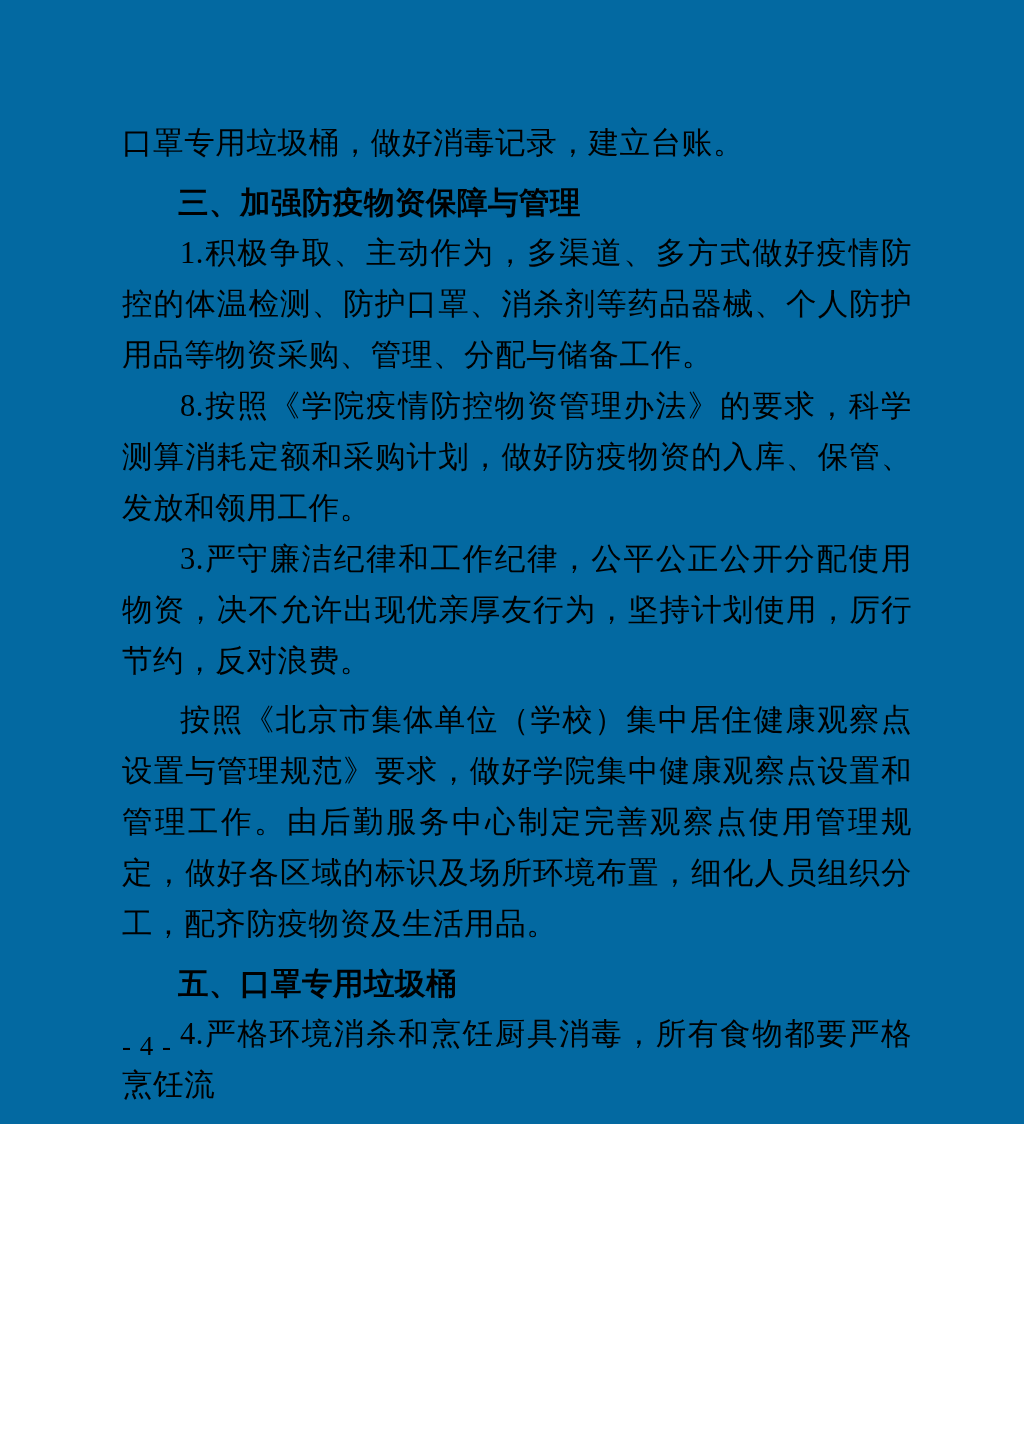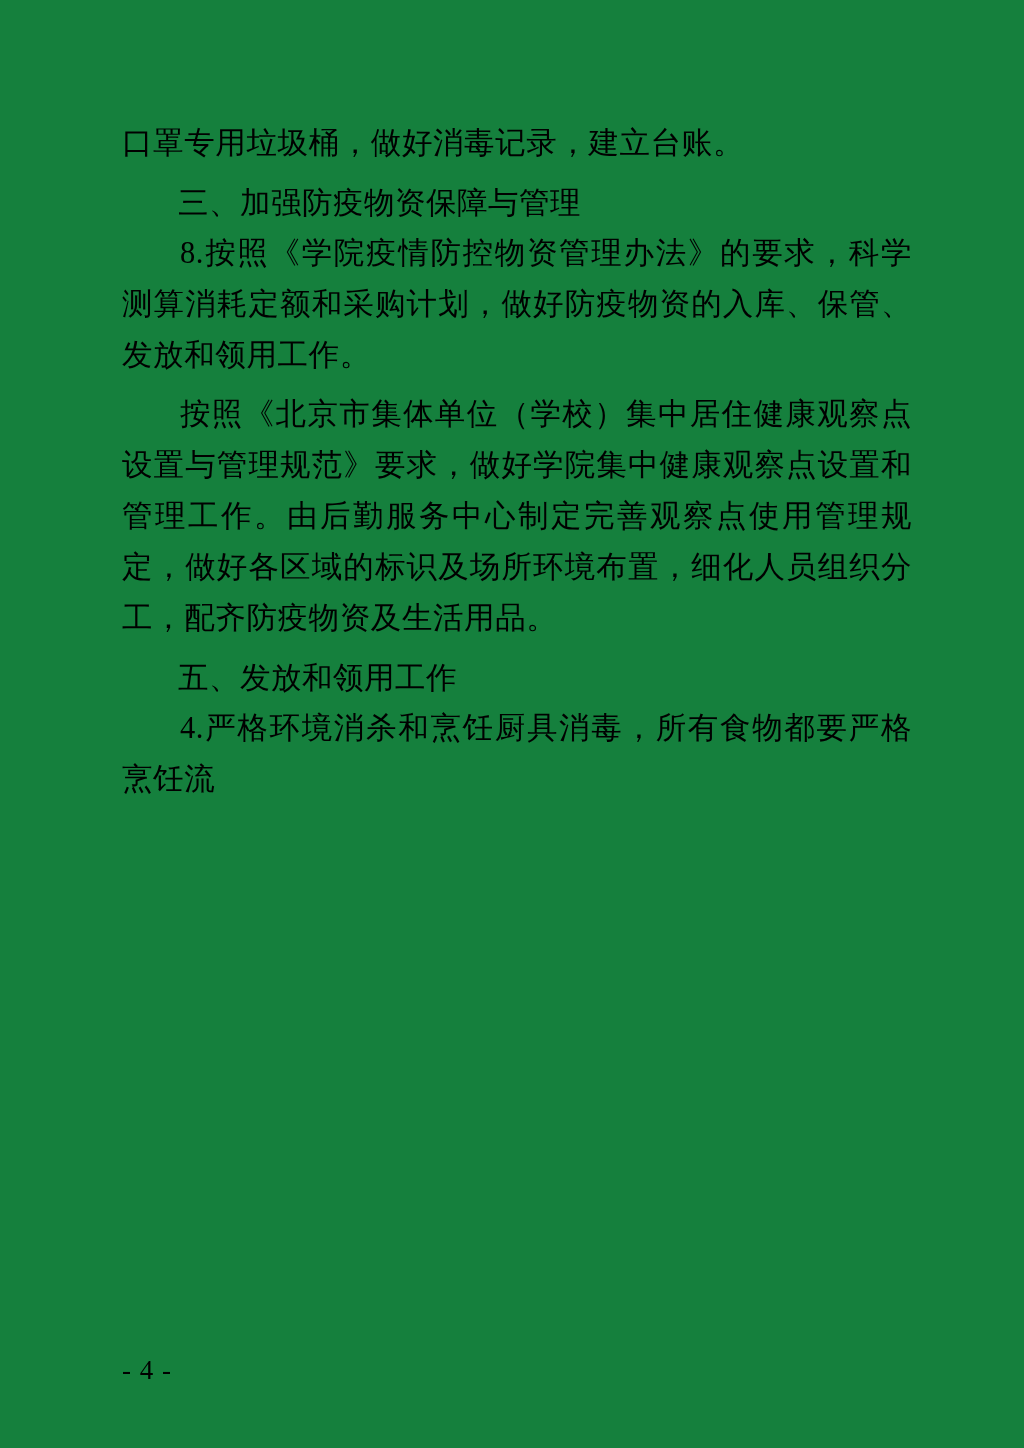--- a/index.html
+++ b/index.html
@@ -3,22 +3,22 @@
 <meta charset="utf-8">
 <style>
   html, body {
     margin: 0;
     padding: 0;
     background: #ffffff;
   }
   .page {
     position: relative;
     width: 1024px;
-    height: 1448px;
-    background: #15803d;
+    height: 1124px;
+    background: #0369a1;
     box-sizing: border-box;
     font-family: "Liberation Serif", "DejaVu Serif", serif;
     color: #000000;
     overflow: hidden;
   }
   .content {
     position: absolute;
     left: 122px;
     top: 118px;
     width: 790px;
@@ -32,21 +32,21 @@
     margin: 0;
     font-family: "Liberation Serif", "DejaVu Serif", serif;
   }
   .para.indent {
     text-indent: 58px;
   }
   .heading {
     font-size: 30.5px;
     line-height: 51px;
     margin: 0;
-    font-weight: normal;
+    font-weight: bold;
     text-indent: 56px;
     font-family: "DejaVu Sans", "Liberation Sans", sans-serif;
     letter-spacing: 0.5px;
   }
   .gap-heading-top { height: 8px; }
   .footer {
     position: absolute;
     left: 122px;
     bottom: 62px;
     font-size: 27px;
@@ -60,28 +60,30 @@
 
 <div class="page">
 
   <div class="content">
 
     <p class="para">口罩专用垃圾桶，做好消毒记录，建立台账。</p>
 
     <div class="gap-heading-top"></div>
     <h2 class="heading">三、加强防疫物资保障与管理</h2>
 
+    <p class="para indent">1.积极争取、主动作为，多渠道、多方式做好疫情防控的体温检测、防护口罩、消杀剂等药品器械、个人防护用品等物资采购、管理、分配与储备工作。</p>
     <p class="para indent">8.按照《学院疫情防控物资管理办法》的要求，科学测算消耗定额和采购计划，做好防疫物资的入库、保管、发放和领用工作。</p>
+    <p class="para indent">3.严守廉洁纪律和工作纪律，公平公正公开分配使用物资，决不允许出现优亲厚友行为，坚持计划使用，厉行节约，反对浪费。</p>
 
     <div class="gap-heading-top"></div>
 
     <p class="para indent">按照《北京市集体单位（学校）集中居住健康观察点设置与管理规范》要求，做好学院集中健康观察点设置和管理工作。由后勤服务中心制定完善观察点使用管理规定，做好各区域的标识及场所环境布置，细化人员组织分工，配齐防疫物资及生活用品。</p>
 
     <div class="gap-heading-top"></div>
-    <h2 class="heading">五、发放和领用工作</h2>
+    <h2 class="heading">五、口罩专用垃圾桶</h2>
 
     <p class="para indent">4.严格环境消杀和烹饪厨具消毒，所有食物都要严格烹饪流</p>
 
   </div>
 
   <div class="footer">- 4 -</div>
 
 </div>
 
 </body></html>

